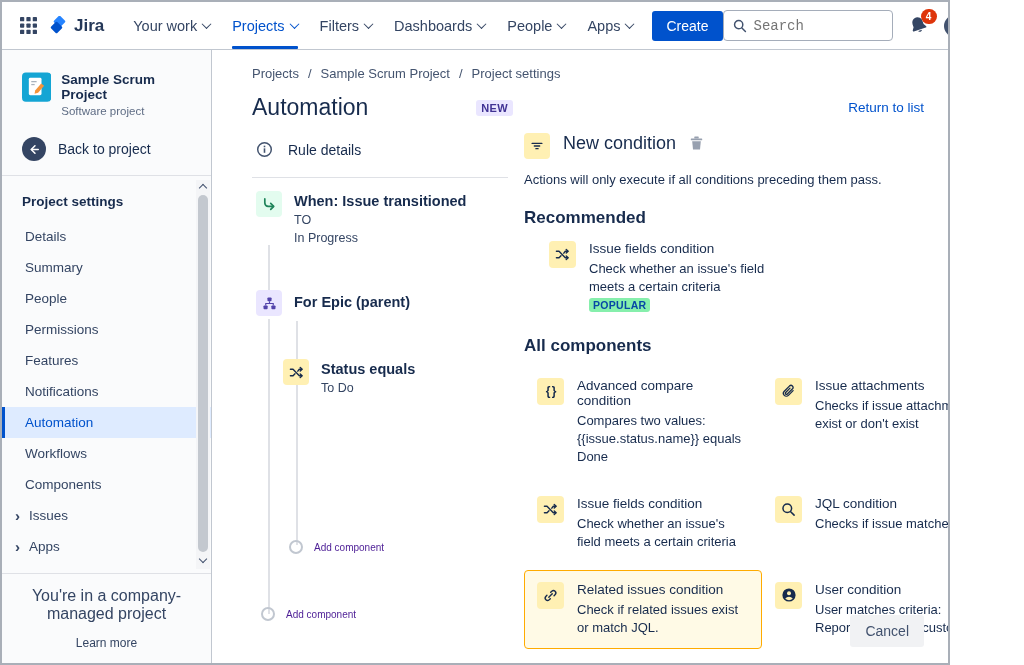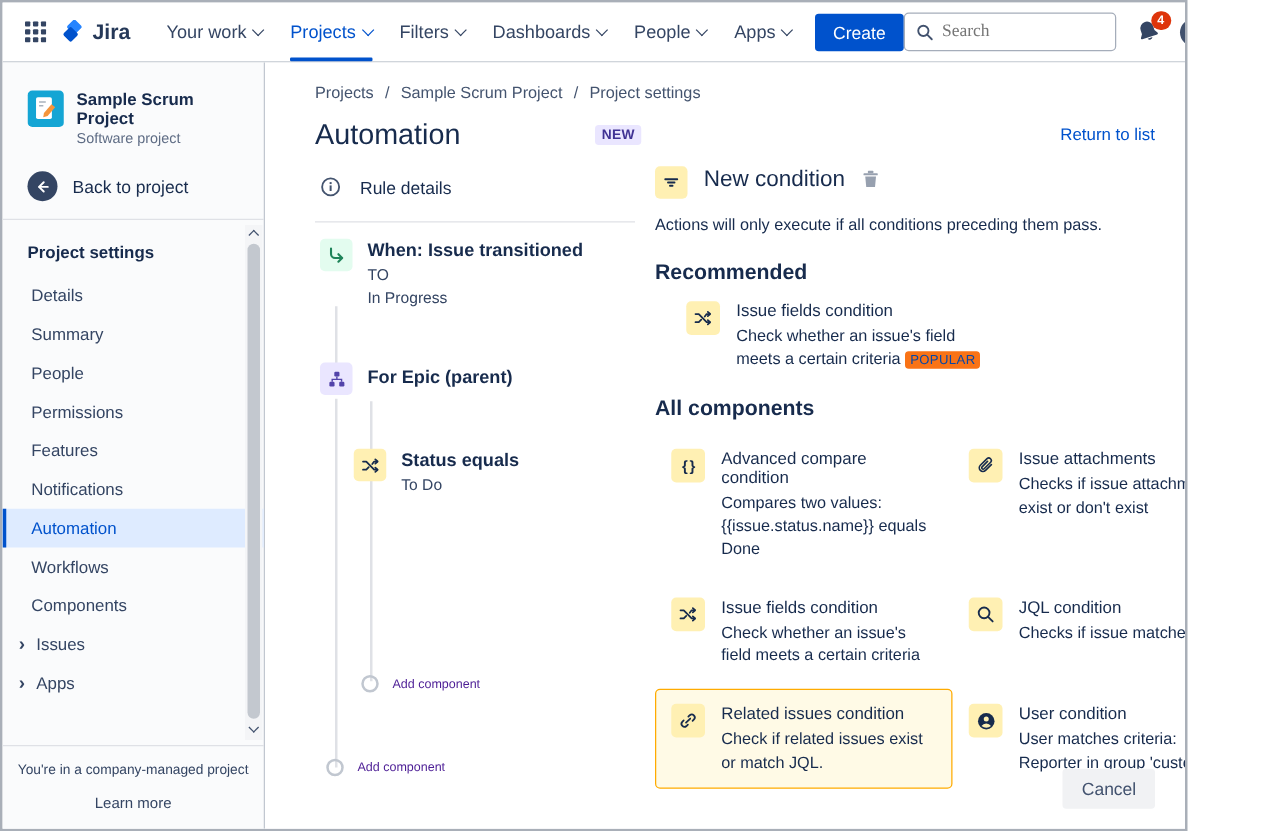--- a/index.html
+++ b/index.html
@@ -27,21 +27,21 @@
               height:3px; background:#0052CC; border-radius:1px; }
   .chev { width:7px; height:7px; border-right:1.7px solid currentColor;
           border-bottom:1.7px solid currentColor; transform:rotate(45deg) translate(-1px,-1px); }
   .create-btn { align-self:center; background:#0052CC; color:#fff; font-size:14px; border:none;
           border-radius:3px; padding:7px 14px; margin-left:8px; cursor:pointer;
           font-family:"Liberation Sans", sans-serif; }
   .tb-right { margin-left:auto; display:flex; align-items:center; gap:15px; }
   .search-box { display:flex; align-items:center; gap:7px; border:1.5px solid #A5ADBA;
           border-radius:4px; height:31px; padding:0 9px; width:170px; background:#fff; }
   .search-box input { border:none; outline:none; font-size:14px; color:#0369a1; width:120px;
-          background:transparent; font-family:Liberation Serif, serif; }
+          background:transparent; font-family:Liberation Mono, monospace; }
   .bell-wrap { position:relative; cursor:pointer; display:flex; }
   .count-badge { position:absolute; top:-6px; right:-8px; background:#DE350B; color:#fff;
           border-radius:8px; min-width:16px; height:15px; font-size:10px; font-weight:700;
           display:flex; align-items:center; justify-content:center; padding:0 3px; }
   .help-btn { width:22px; height:22px; border-radius:50%; background:#42526E; color:#fff;
           font-size:13px; font-weight:700; display:flex; align-items:center;
           justify-content:center; cursor:pointer; }
   .gear { font-size:22px; color:#3B475C; line-height:1; cursor:pointer; }
   .avatar { width:24px; height:24px; border-radius:50%; background:#2DA44E; color:#fff;
           font-size:10px; font-weight:700; display:flex; align-items:center;
@@ -67,21 +67,21 @@
   .exp-chev { font-size:15px; font-weight:700; color:#344563; line-height:1; }
   .scrollbar { position:absolute; right:1px; top:4px; bottom:4px; width:14px;
           background:#F4F5F7; display:flex; flex-direction:column; align-items:center;
           padding:3px 0; cursor:pointer; }
   .sb-chev { width:6px; height:6px; border-right:1.7px solid #42526E;
           border-bottom:1.7px solid #42526E; flex:0 0 6px; }
   .sb-up { transform:rotate(-135deg); margin-top:2px; }
   .sb-down { transform:rotate(45deg); margin-bottom:4px; }
   .sb-thumb { flex:1; width:10px; border-radius:5px; background:#C3C8CF; margin:4px 0; }
   .sfoot { border-top:1px solid #DFE1E6; padding:13px 6px 12px; text-align:center; }
-  .sfoot-text { font-size:11px; color:#344563; }
+  .sfoot-text { font-size:16px; color:#344563; }
   .sfoot-link { font-size:12px; color:#344563; margin-top:13px; display:inline-block; cursor:pointer; }
   
   .main { flex:1; position:relative; background:#fff; padding:16px 24px 0 40px;
           display:flex; flex-direction:column; min-width:0; overflow:hidden; }
   .crumbs { font-size:13px; color:#44546F; display:flex; gap:9px; align-items:center; }
   .crumb { cursor:pointer; }
   .title-row { display:flex; align-items:center; margin-top:13px; }
   .h1 { font-size:23px; font-weight:500; color:#172B4D; }
   .new-badge { margin-left:108px; background:#EAE6FF; color:#403294; font-size:11px;
           font-weight:700; padding:2px 5px; border-radius:3px; letter-spacing:.3px; }
@@ -121,21 +121,21 @@
   .phead .ricon { background:#FFF0B3; }
   .ptitle { font-size:18px; font-weight:500; color:#172B4D; }
   .trash { cursor:pointer; display:flex; margin-top:2px; }
   .pdesc { margin-top:13px; font-size:13px; color:#172B4D; }
   .pheading { margin-top:21px; font-size:17px; font-weight:700; color:#172B4D; }
   .rec-item { margin-top:13px; margin-left:25px; display:flex; gap:13px; cursor:pointer; }
   .comp-icon { width:27px; height:27px; flex:0 0 27px; border-radius:4px; background:#FFF0B3;
           display:flex; align-items:center; justify-content:center; }
   .comp-title { font-size:13.5px; font-weight:400; color:#172B4D; }
   .comp-desc { font-size:13px; color:#172B4D; margin-top:4px; line-height:1.4; max-width:196px; }
-  .pop-badge { background:#f97316; color:#0747A6; font-size:10.5px; font-weight:400;
+  .pop-badge { background:#86efac; color:#0747A6; font-size:10.5px; font-weight:700;
           padding:1px 4px; border-radius:3px; letter-spacing:.3px; }
   .comp-grid { margin-top:10px; display:grid; grid-template-columns:238px 238px; row-gap:6px; }
   .comp-cell { padding:11px 12px; border:1.5px solid transparent; border-radius:4px;
           display:flex; gap:13px; cursor:pointer; }
   .comp-cell.hl { background:#FFFAE6; border-color:#FFAB00; }
   .braces { font-size:12px; font-weight:700; color:#172B4D; letter-spacing:-1px; }
   .cancel-btn { position:absolute; right:0; bottom:16px; background:#F1F2F4; border:none;
           border-radius:3px; padding:8px 15px; font-size:14px; color:#42526E; cursor:pointer;
           font-family:"Liberation Sans", sans-serif; }
 </style>

